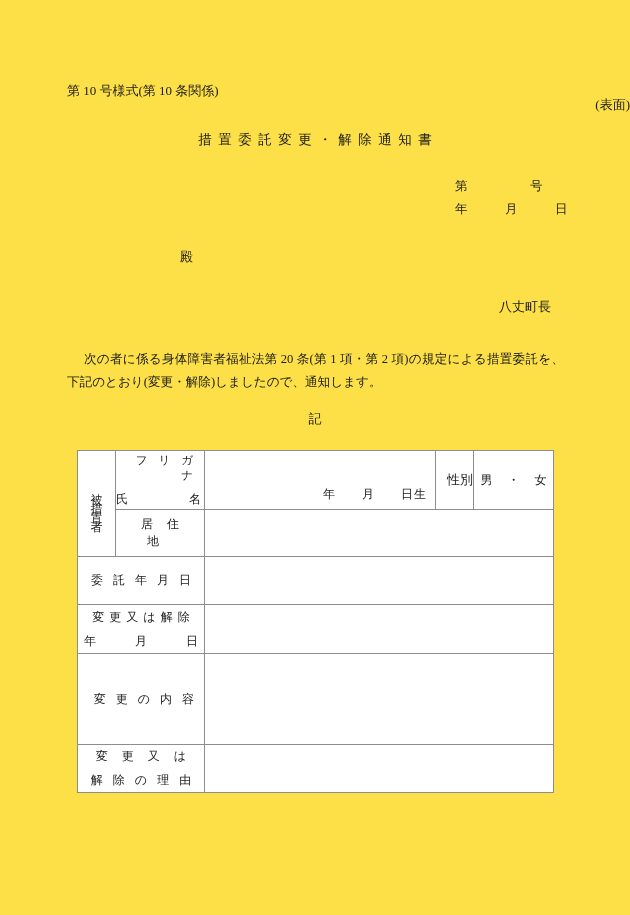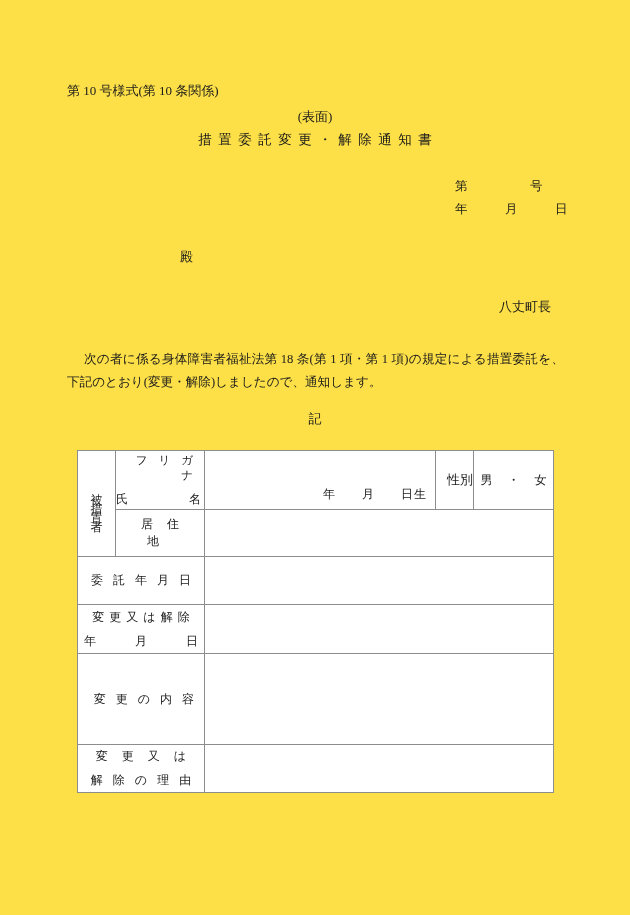--- a/index.html
+++ b/index.html
@@ -30,23 +30,23 @@
   }
 
   
   #form-number {
     left: 67px;
     top: 84px;
     font-size: 13px;
   }
   #side-label {
     left: 0;
-    top: 110px;
+    top: 98px;
     width: 630px;
-    text-align: center;
+    text-align: right;
     font-size: 13px;
   }
   #doc-title {
     left: 0;
     top: 133px;
     width: 630px;
     text-align: center;
     font-size: 13.5px;
     letter-spacing: 6.5px;
     text-indent: 6.5px;
@@ -229,21 +229,21 @@
   <div class="t" id="doc-title">措置委託変更・解除通知書</div>
 
   <div class="t" id="doc-number">第　　　　　号</div>
 
   <div class="t" id="doc-date">年　　　月　　　日</div>
 
   <div class="t" id="addressee">殿</div>
 
   <div class="t" id="issuer">八丈町長</div>
 
-  <div id="body-paragraph">次の者に係る身体障害者福祉法第 18 条(第 1 項・第 1 項)の規定による措置委託を、下記のとおり(変更・解除)しましたので、通知します。</div>
+  <div id="body-paragraph">次の者に係る身体障害者福祉法第 20 条(第 1 項・第 2 項)の規定による措置委託を、下記のとおり(変更・解除)しましたので、通知します。</div>
 
   <div class="t" id="ki-marker">記</div>
 
   <table id="form-table">
     <colgroup>
       <col style="width:38px">
       <col style="width:89px">
       <col style="width:231px">
       <col style="width:38px">
       <col style="width:80px">

